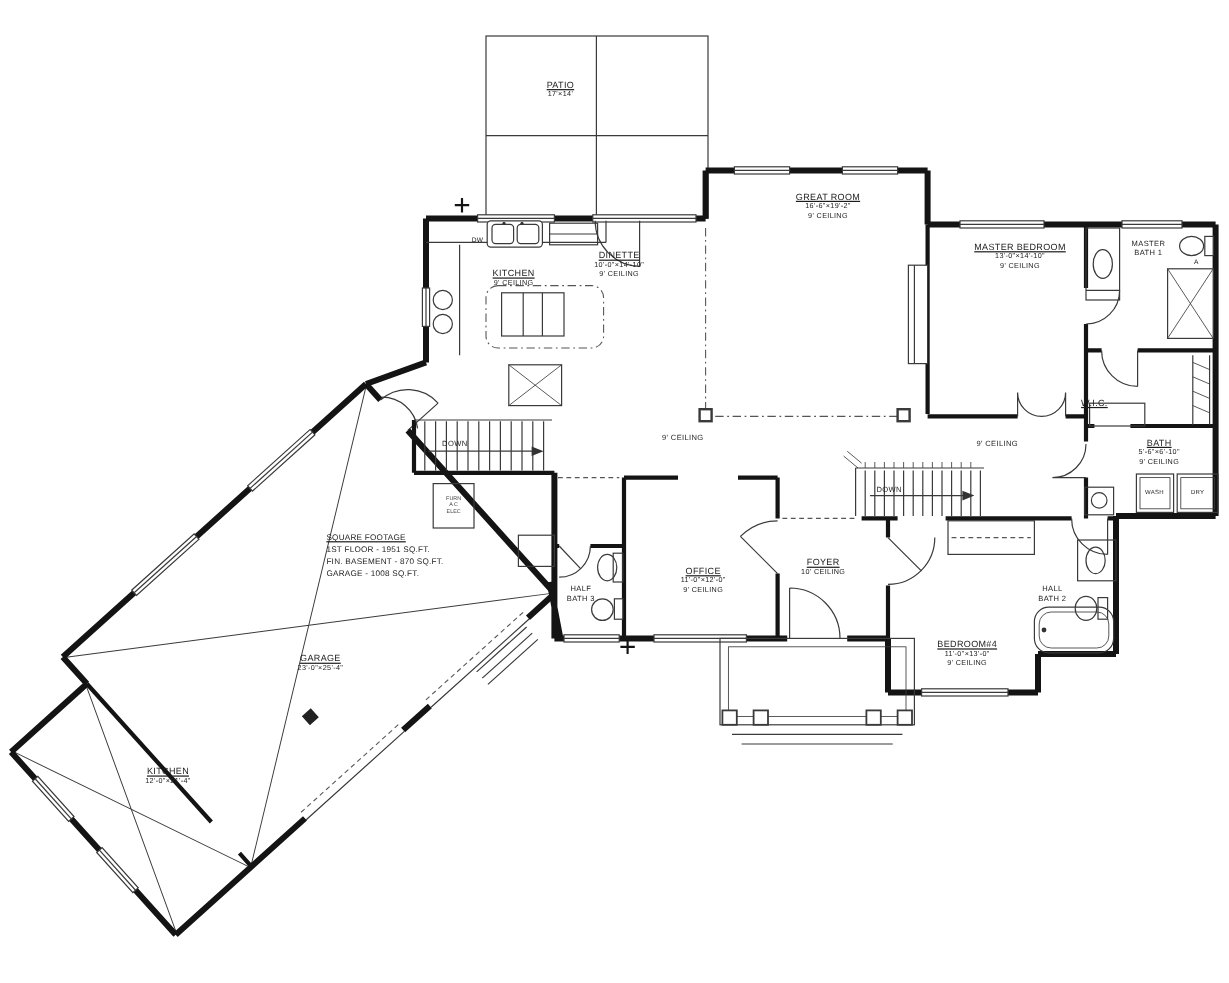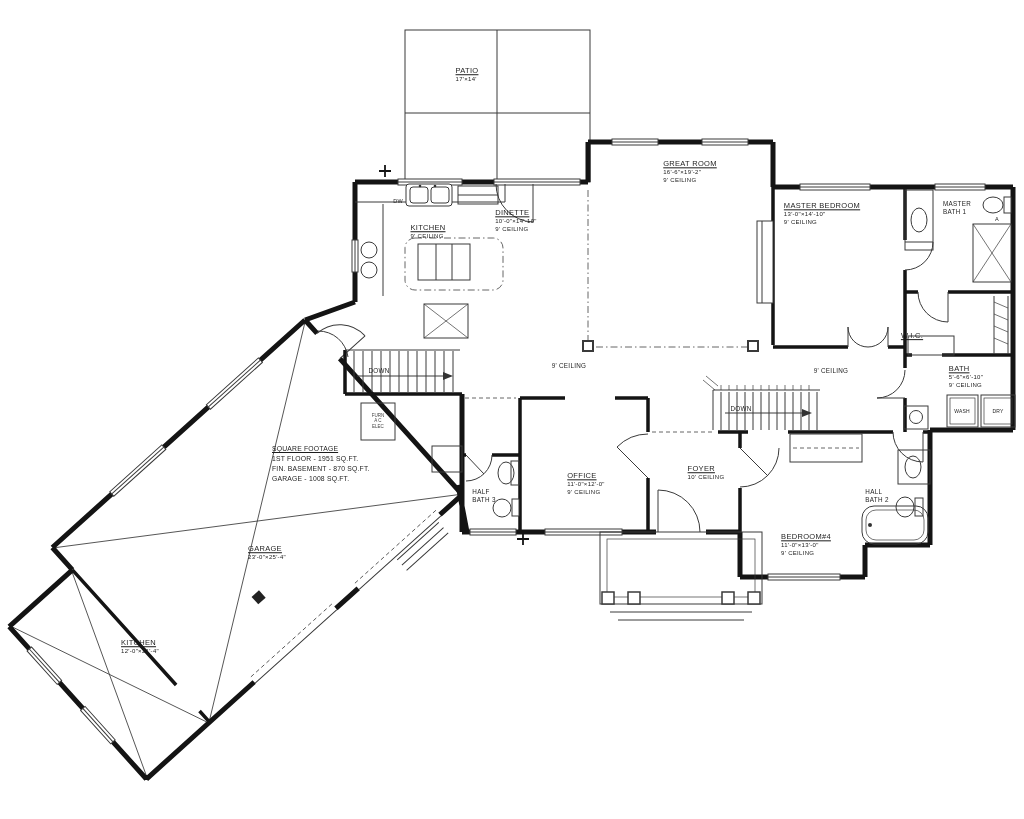--- a/index.html
+++ b/index.html
@@ -9,21 +9,21 @@
   
   .w{fill:none;stroke:#141414;stroke-width:5;stroke-linecap:butt;}
   .i{stroke-width:3.5;}
   .t{fill:none;stroke:#3a3a3a;stroke-width:1;}
   .tf{fill:#ffffff;stroke:#3a3a3a;stroke-width:1;}
   .dd{fill:none;stroke:#555;stroke-width:0.9;stroke-dasharray:7 3 1.5 3;}
   .ds{fill:none;stroke:#555;stroke-width:0.9;stroke-dasharray:4 3;}
   .hb{fill:none;stroke:#141414;stroke-width:1.8;}
   .ah{fill:#333;stroke:none;}
   
-  .lbl{position:absolute;transform:translate(-50%,-50%);line-height:1.3;
+  .lbl{position:absolute;transform:translate(-50%,-50%);text-align:center;line-height:1.3;
        white-space:nowrap;letter-spacing:.3px;}
   .lbl .nm{font-size:7.5px;text-decoration:underline;}
   .lbl .dm{font-size:6px;}
   .lbl.sm div{font-size:6.3px;}
   .tinylbl{position:absolute;transform:translate(-50%,-50%);font-size:5.5px;letter-spacing:.2px;white-space:nowrap;}
   .microlbl{position:absolute;transform:translate(-50%,-50%);font-size:4.5px;line-height:1.2;text-align:center;white-space:nowrap;color:#444;}
   .sqft{position:absolute;font-size:6.8px;line-height:1.45;letter-spacing:.2px;text-align:left;}
   .sqft .nm{text-decoration:underline;}
 </style>
 </head>
@@ -230,21 +230,21 @@
     <div class="nm">PATIO</div>
     <div class="dm">17'×14'</div>
   </div>
 
   <div class="lbl" style="left:690px;top:172px">
     <div class="nm">GREAT ROOM</div>
     <div class="dm">16'-6"×19'-2"</div>
     <div class="dm">9' CEILING</div>
   </div>
 
-  <div class="lbl" style="left:822px;top:214px">
+  <div class="lbl" style="left:850px;top:214px">
     <div class="nm">MASTER BEDROOM</div>
     <div class="dm">13'-0"×14'-10"</div>
     <div class="dm">9' CEILING</div>
   </div>
 
   <div class="lbl sm" style="left:957px;top:208px">
     <div>MASTER</div>
     <div>BATH 1</div>
   </div>
 
@@ -268,21 +268,21 @@
     <div class="dm">5'-6"×6'-10"</div>
     <div class="dm">9' CEILING</div>
   </div>
 
   <div class="lbl" style="left:586px;top:484px">
     <div class="nm">OFFICE</div>
     <div class="dm">11'-0"×12'-0"</div>
     <div class="dm">9' CEILING</div>
   </div>
 
-  <div class="lbl" style="left:706px;top:473px">
+  <div class="lbl" style="left:686px;top:473px">
     <div class="nm">FOYER</div>
     <div class="dm">10' CEILING</div>
   </div>
 
   <div class="lbl sm" style="left:484px;top:496px">
     <div>HALF</div>
     <div>BATH 3</div>
   </div>
 
   <div class="lbl sm" style="left:877px;top:496px">

